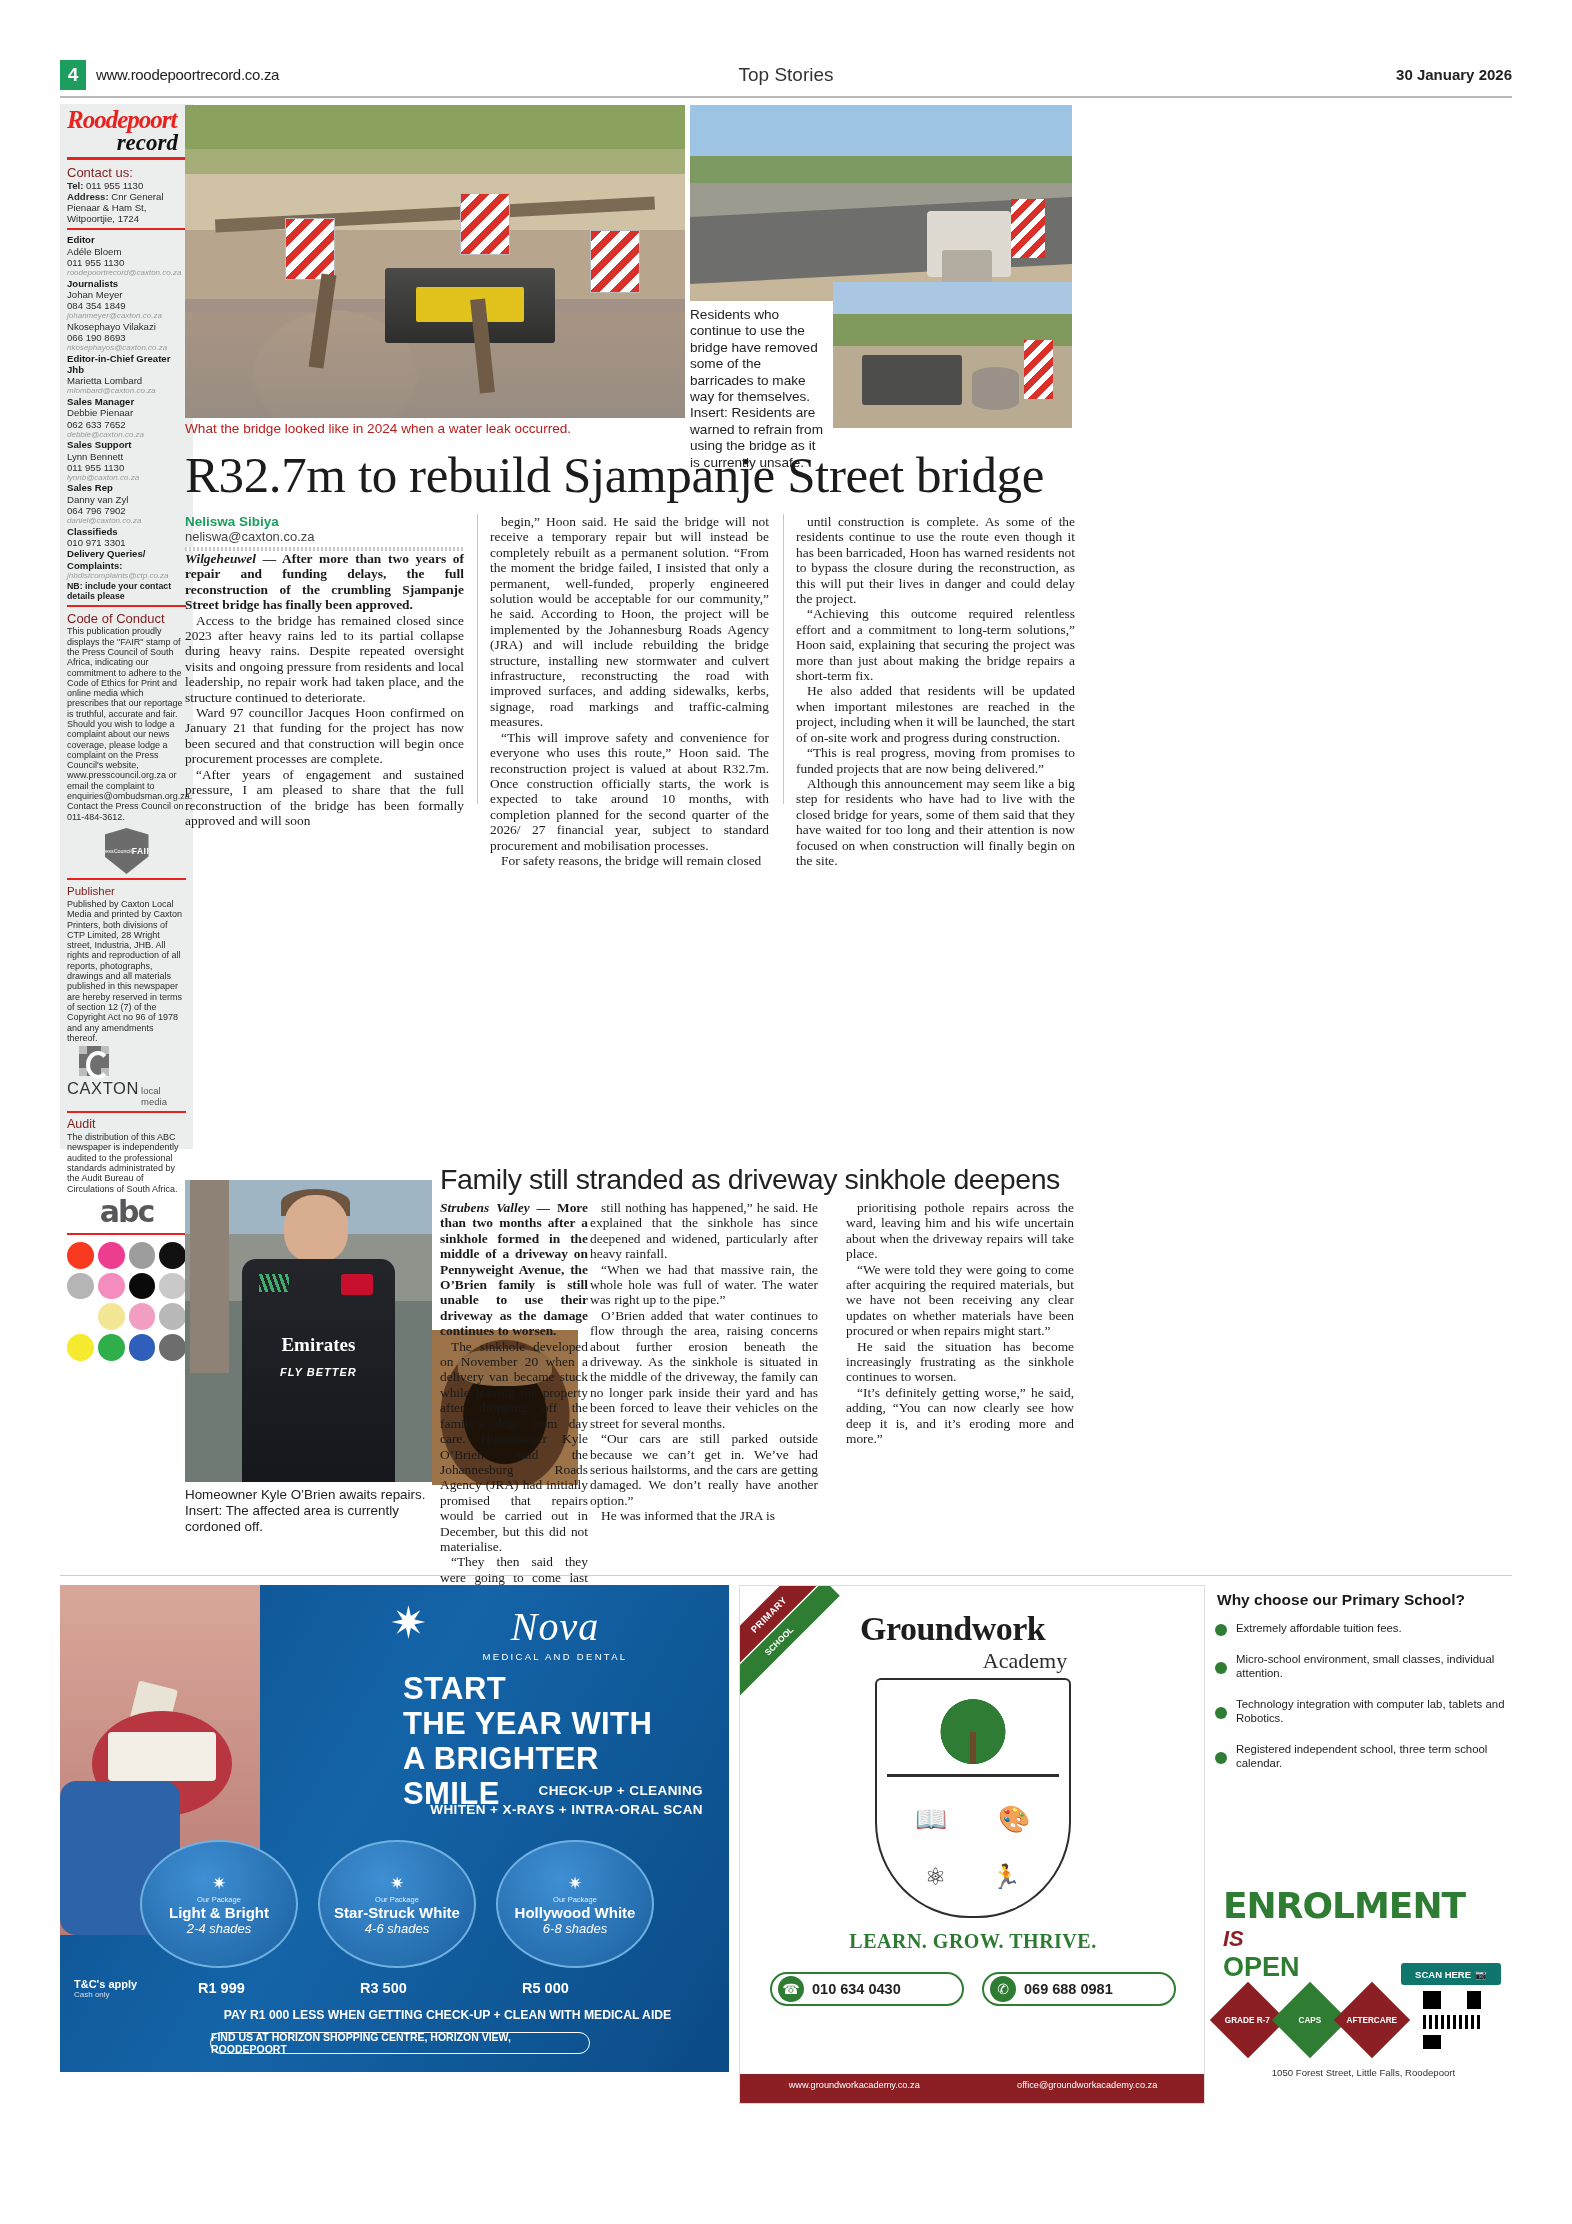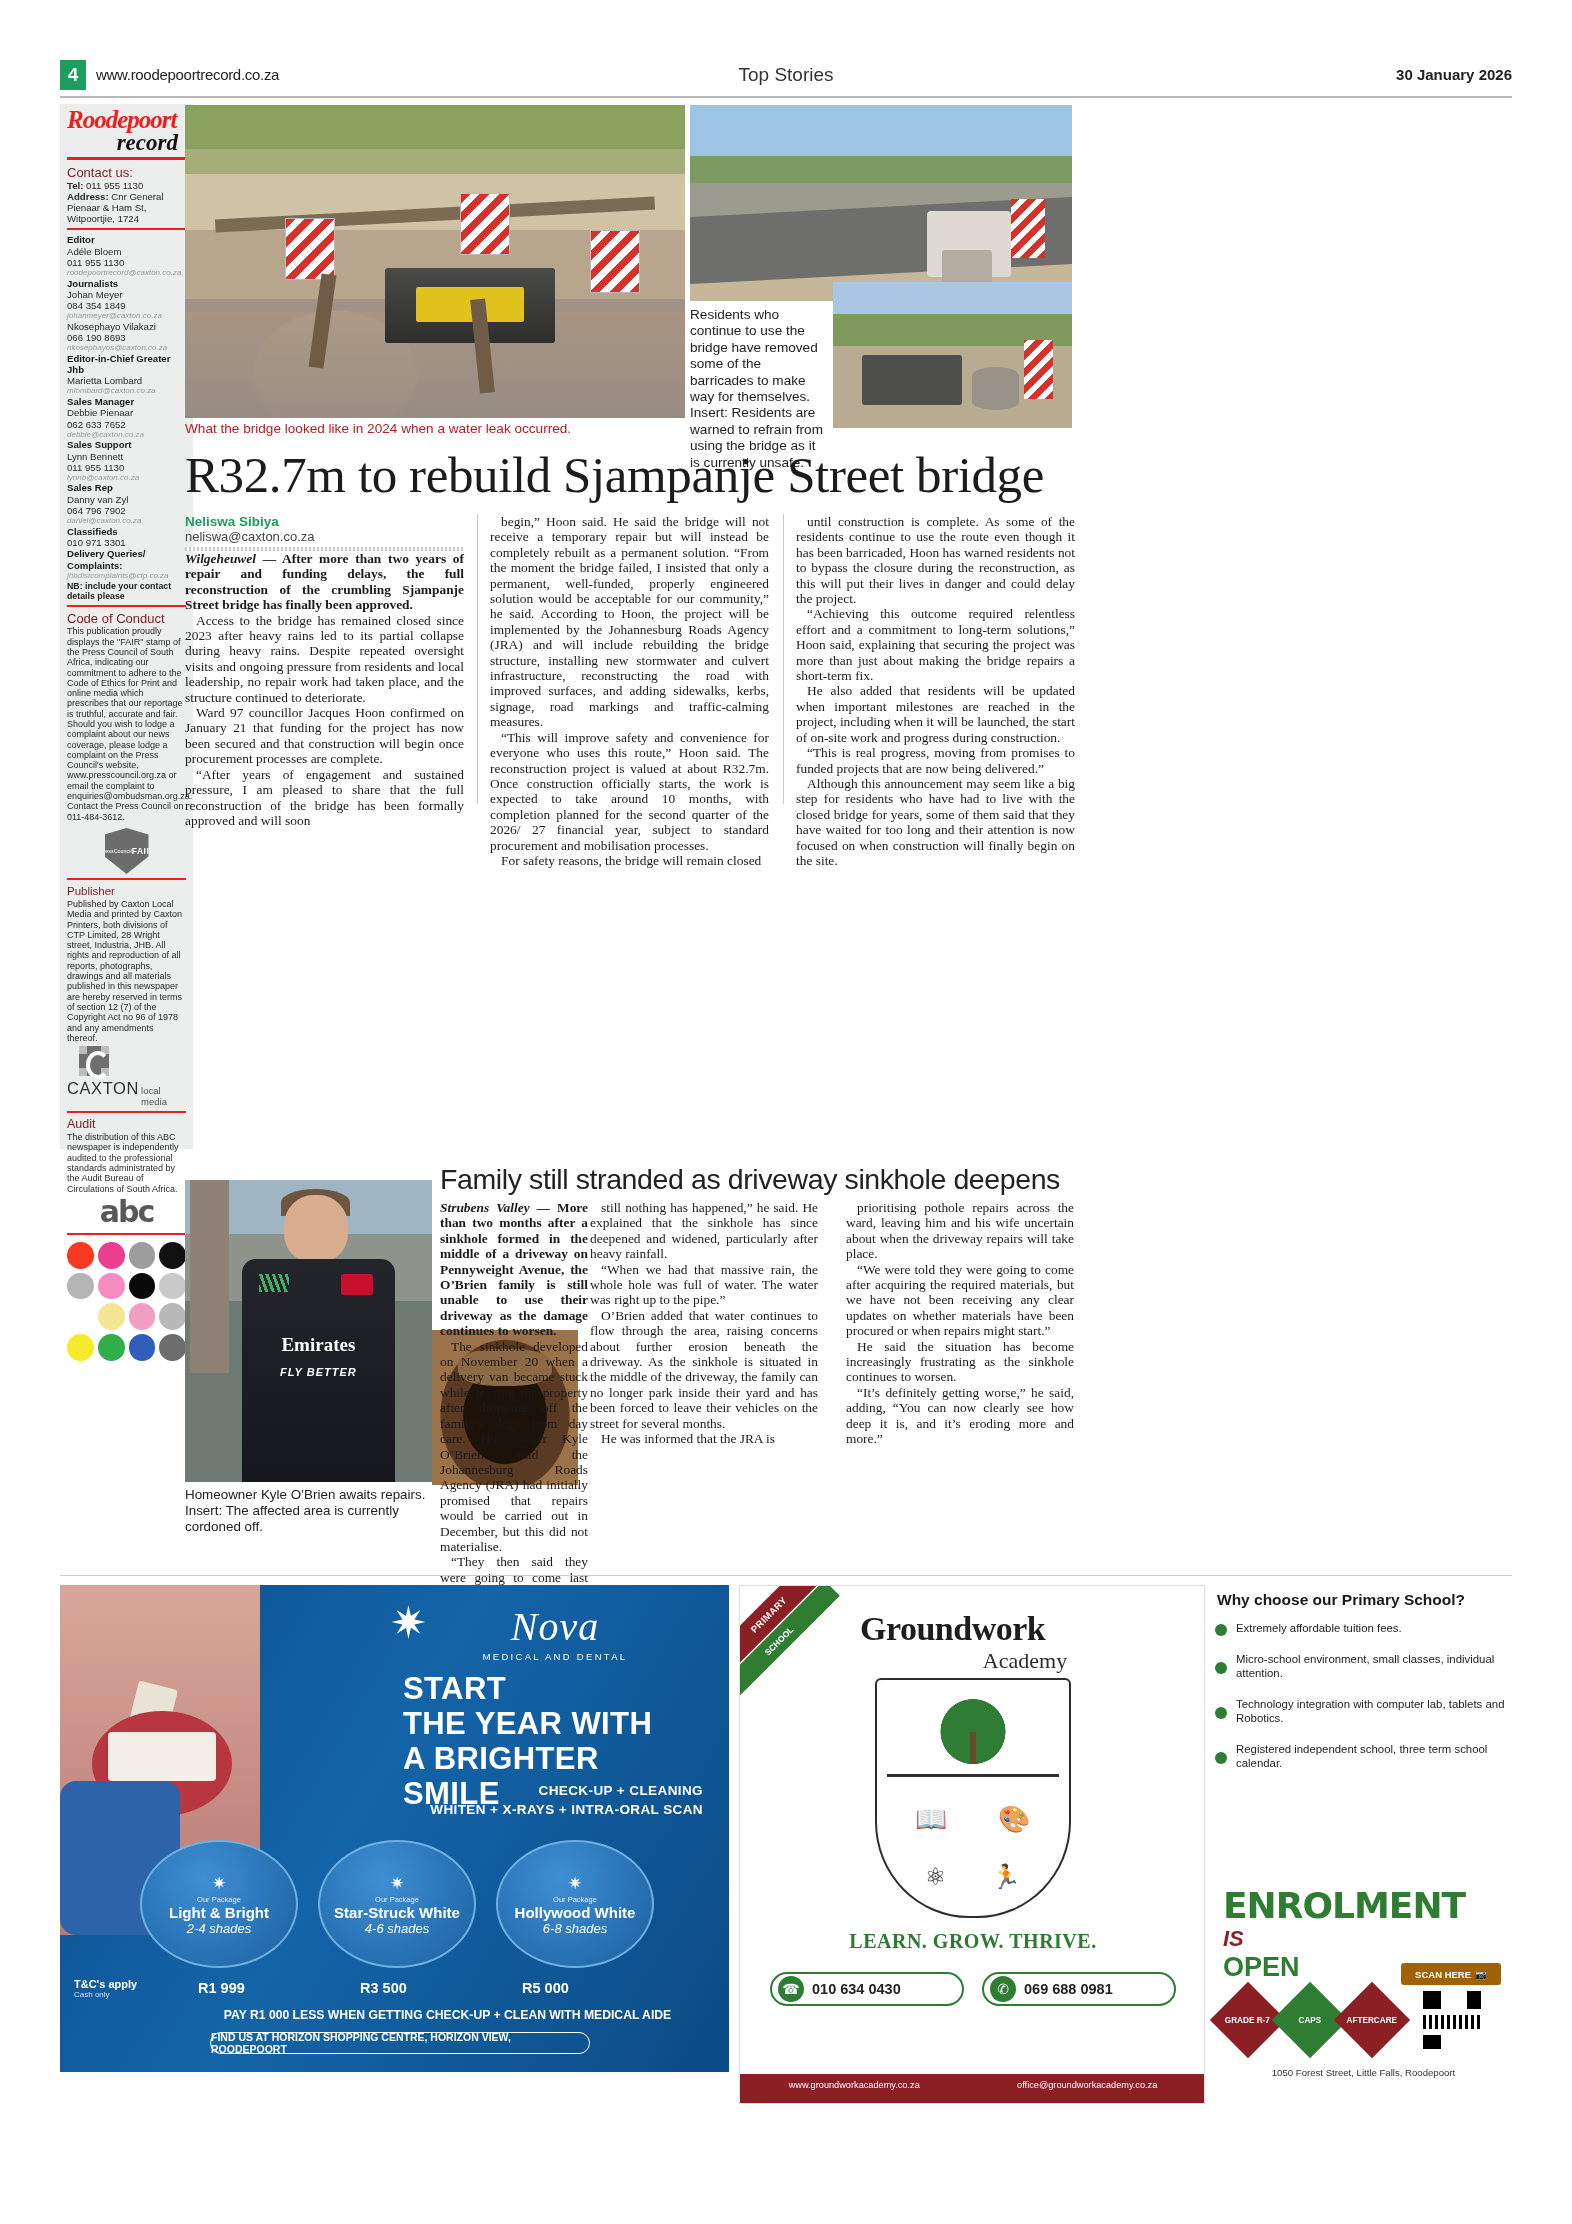--- a/index.html
+++ b/index.html
@@ -300,21 +300,21 @@
   .sch { position:absolute; left:1155px; top:0; width:297px; height:519px; background:#fff; }
   .sch-q { font-size:15.5px; font-weight:bold; color:#1a1a1a; margin:6px 0 12px 2px; }
   .sch-item { display:flex; gap:9px; margin-bottom:16px;align-items:center; }
   .sch-dot { width:12px; height:12px; border-radius:50%; background:#2e7d32; flex:0 0 12px; margin-top:3px; }
   .sch-tx { font-size:11.4px; line-height:14.4px; color:#222; }
   .enrol { position:absolute; left:8px; top:300px; width:282px; height:120px; }
   .enrol .e1 { font-size:36px; font-weight:bold; color:#2e7d32; letter-spacing:-1px; font-family:"DejaVu Sans", sans-serif; }
   .enrol .e2 { font-size:22px; font-weight:bold; color:#8b1f24; font-style:italic; }
   .enrol .e3 { font-size:27px; font-weight:bold; color:#2e7d32; }
   .scan { position:absolute; left:186px; top:378px; width:100px; height:22px;
-    background:#a16207; color:#fff; font-size:9.5px; font-weight:bold;
+    background:#0f766e; color:#fff; font-size:9.5px; font-weight:bold;
     display:flex; align-items:center; justify-content:center; border-radius:3px; gap:4px; }
   .qr { position:absolute; left:206px; top:404px; width:62px; height:62px;
     background:
       linear-gradient(#000 0 0) 0 0/18px 18px no-repeat,
       linear-gradient(#000 0 0) 44px 0/18px 18px no-repeat,
       linear-gradient(#000 0 0) 0 44px/18px 18px no-repeat,
       repeating-linear-gradient(90deg,#000 0 3px,#fff 3px 6px) 0 24px/62px 14px no-repeat,
       #fff;
     border:2px solid #fff; }
   .diamonds { position:absolute; left:6px; top:408px; width:180px; display:flex; gap:8px; }
@@ -523,20 +523,21 @@
         <p class="body-p">The sinkhole developed on November 20 when a delivery van became stuck while leaving the property after dropping off the family’s dogs from day care. Homeowner Kyle O’Brien said the Johannesburg Roads Agency (JRA) had initially promised that repairs would be carried out in December, but this did not materialise.</p>
         <p class="body-p">“They then said they were going to come last week, but</p>
       </div>
   </div>
   <div class="cols2">
     <div class="col c2a">
       <div id="s2c2">
           <p class="body-p">still nothing has happened,” he said. He explained that the sinkhole has since deepened and widened, particularly after heavy rainfall.</p>
           <p class="body-p">“When we had that massive rain, the whole hole was full of water. The water was right up to the pipe.”</p>
           <p class="body-p">O’Brien added that water continues to flow through the area, raising concerns about further erosion beneath the driveway. As the sinkhole is situated in the middle of the driveway, the family can no longer park inside their yard and has been forced to leave their vehicles on the street for several months.</p>
+          <p class="body-p">“Our cars are still parked outside because we can’t get in. We’ve had serious hailstorms, and the cars are getting damaged. We don’t really have another option.”</p>
           <p class="body-p">He was informed that the JRA is</p>
         </div>
     </div>
     <div class="col c2b">
       <div id="s2c3">
           <p class="body-p">prioritising pothole repairs across the ward, leaving him and his wife uncertain about when the driveway repairs will take place.</p>
           <p class="body-p">“We were told they were going to come after acquiring the required materials, but we have not been receiving any clear updates on whether materials have been procured or when repairs might start.”</p>
           <p class="body-p">He said the situation has become increasingly frustrating as the sinkhole continues to worsen.</p>
           <p class="body-p">“It’s definitely getting worse,” he said, adding, “You can now clearly see how deep it is, and it’s eroding more and more.”</p>
         </div>

